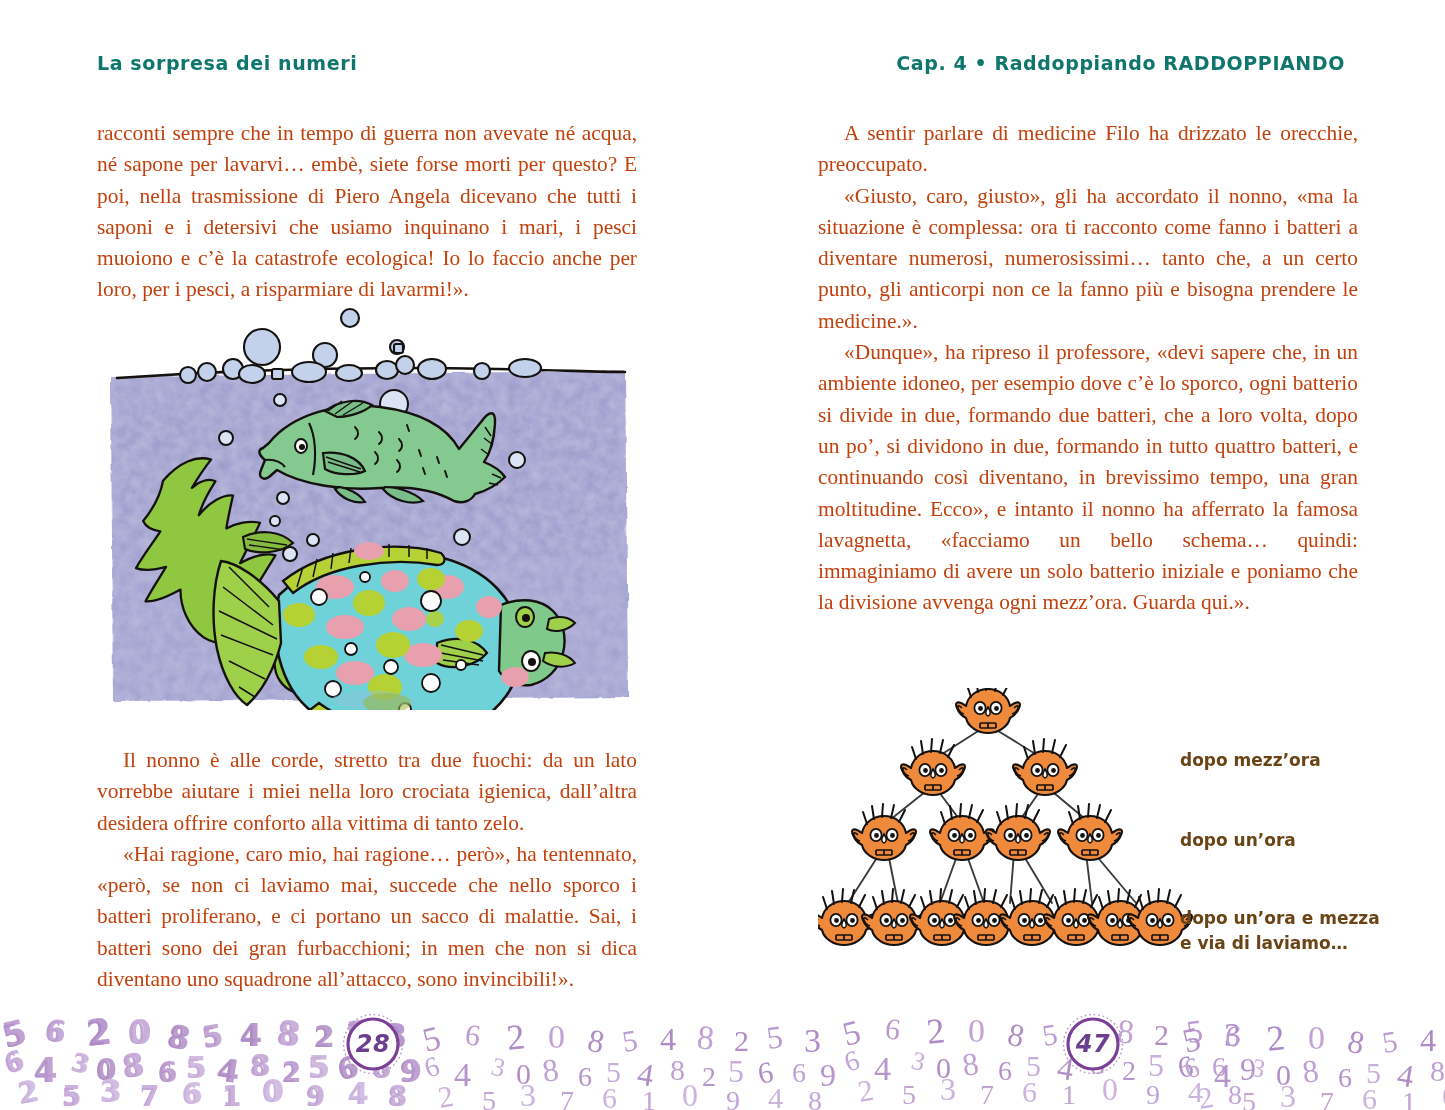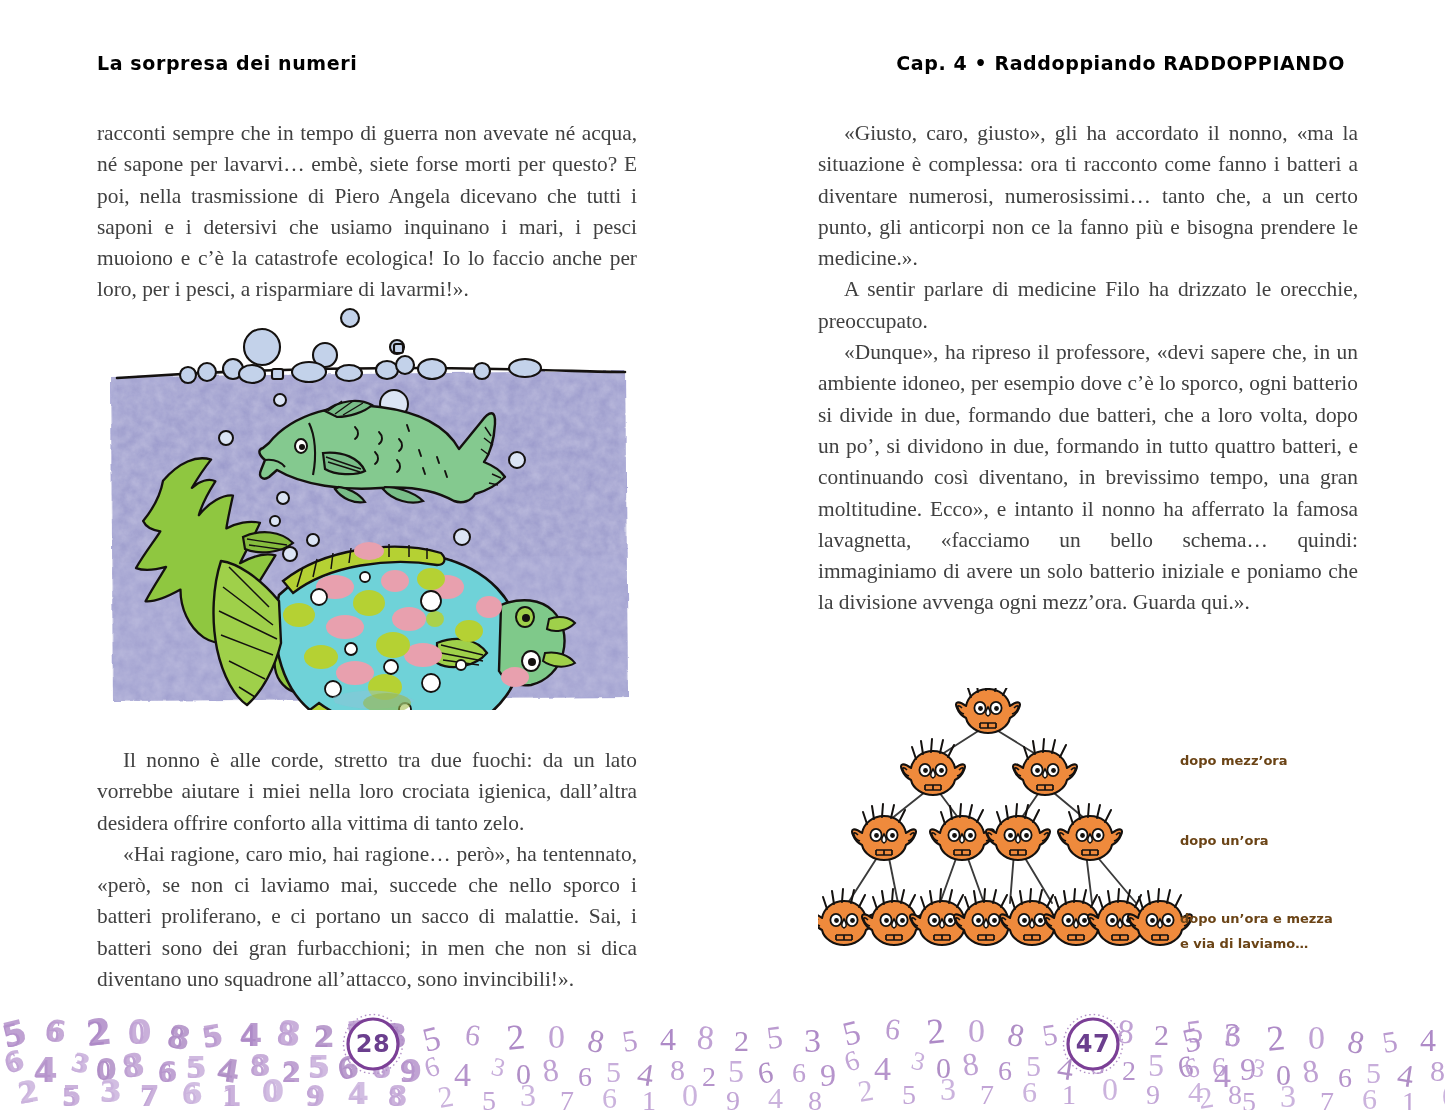--- a/index.html
+++ b/index.html
@@ -17,42 +17,42 @@
   }
 
   
   .runhead {
     position: absolute;
     top: 52px;
     font-family: "DejaVu Sans", sans-serif;
     font-size: 19px;
     font-weight: bold;
     letter-spacing: 0.6px;
-    color: #000000;
+    color: #0f766e;
     white-space: nowrap;
   }
   .runhead-left  { left: 97px; }
   .runhead-right { right: 100px; text-align: right; }
 
   
   .page {
     position: absolute;
     top: 118px;
     width: 540px;
   }
   .page-left  { left: 97px; }
   .page-right { left: 818px; }
 
   .body-text {
     font-family: "Liberation Serif", serif;
     font-size: 21.4px;
     line-height: 31.3px;
     text-align: justify;
     text-justify: inter-word;
-    color: #404040;
+    color: #c2410c;
     hyphens: manual;
   }
   .body-text p { margin: 0; }
   .body-text p.indent { text-indent: 26px; }
 
   
   .illo-fish {
     position: absolute;
     left: 97px;
     top: 305px;
@@ -64,21 +64,21 @@
   .illo-tree {
     position: absolute;
     left: 818px;
     top: 688px;
     width: 540px;
     height: 285px;
   }
   .tree-label {
     position: absolute;
     font-family: "DejaVu Sans", sans-serif;
-    font-size: 13px;
+    font-size: 17px;
     font-weight: bold;
     color: #6b4416;
     white-space: nowrap;
     line-height: 25px;
   }
   .tree-label.l1 { left: 362px; top: 60px; }
   .tree-label.l2 { left: 362px; top: 140px; }
   .tree-label.l3 { left: 362px; top: 218px; }
 
   
@@ -89,20 +89,21 @@
     width: 1445px;
     height: 110px;
     overflow: hidden;
   }
 
   
   .folio {
     position: absolute;
     width: 62px;
     height: 62px;
+    font-style: italic;
   }
   .folio-left  { left: 342px; top: 1013px; }
   .folio-right { left: 1062px; top: 1013px; }
   .folio-num {
     position: absolute;
     left: 0; top: 0;
     width: 62px;
     height: 62px;
     display: flex;
     align-items: center;
@@ -308,22 +309,22 @@
 
 <div style="position:absolute;left:97px;top:738px;width:540px;margin-top:7px;">
   <div class="body-text">
     <p class="indent">Il nonno è alle corde, stretto tra due fuochi: da un lato vorrebbe aiutare i miei nella loro crociata igienica, dall’altra desidera offrire conforto alla vittima di tanto zelo.</p>
     <p class="indent">«Hai ragione, caro mio, hai ragione… però», ha tentennato, «però, se non ci laviamo mai, succede che nello sporco i batteri proliferano, e ci portano un sacco di malattie. Sai, i batteri sono dei gran furbacchioni; in men che non si dica diventano uno squadrone all’attacco, sono invincibili!».</p>
   </div>
 </div>
 
 <div class="page page-right">
   <div class="body-text">
+    <p class="indent">A sentir parlare di medicine Filo ha drizzato le orecchie, preoccupato.</p>
     <p class="indent">«Giusto, caro, giusto», gli ha accordato il nonno, «ma la situazione è complessa: ora ti racconto come fanno i batteri a diventare numerosi, numerosissimi… tanto che, a un certo punto, gli anticorpi non ce la fanno più e bisogna prendere le medicine.».</p>
-    <p class="indent">A sentir parlare di medicine Filo ha drizzato le orecchie, preoccupato.</p>
     <p class="indent">«Dunque», ha ripreso il professore, «devi sapere che, in un ambiente idoneo, per esempio dove c’è lo sporco, ogni batterio si divide in due, formando due batteri, che a loro volta, dopo un po’, si dividono in due, formando in tutto quattro batteri, e continuando così diventano, in brevissimo tempo, una gran moltitudine. Ecco», e intanto il nonno ha afferrato la famosa lavagnetta, «facciamo un bello schema… quindi: immaginiamo di avere un solo batterio iniziale e poniamo che la divisione avvenga ogni mezz’ora. Guarda qui.».</p>
   </div>
 </div>
 
 <div class="illo-tree">
 <svg viewBox="0 0 540 285" width="540" height="285">
   <defs>
     <g id="germ">
       <path d="M-22,-4 C-30,-10 -34,-8 -31,-2 C-29,3 -26,6 -22,8
                C-20,17 -10,23 0,23 C10,23 20,17 22,8

